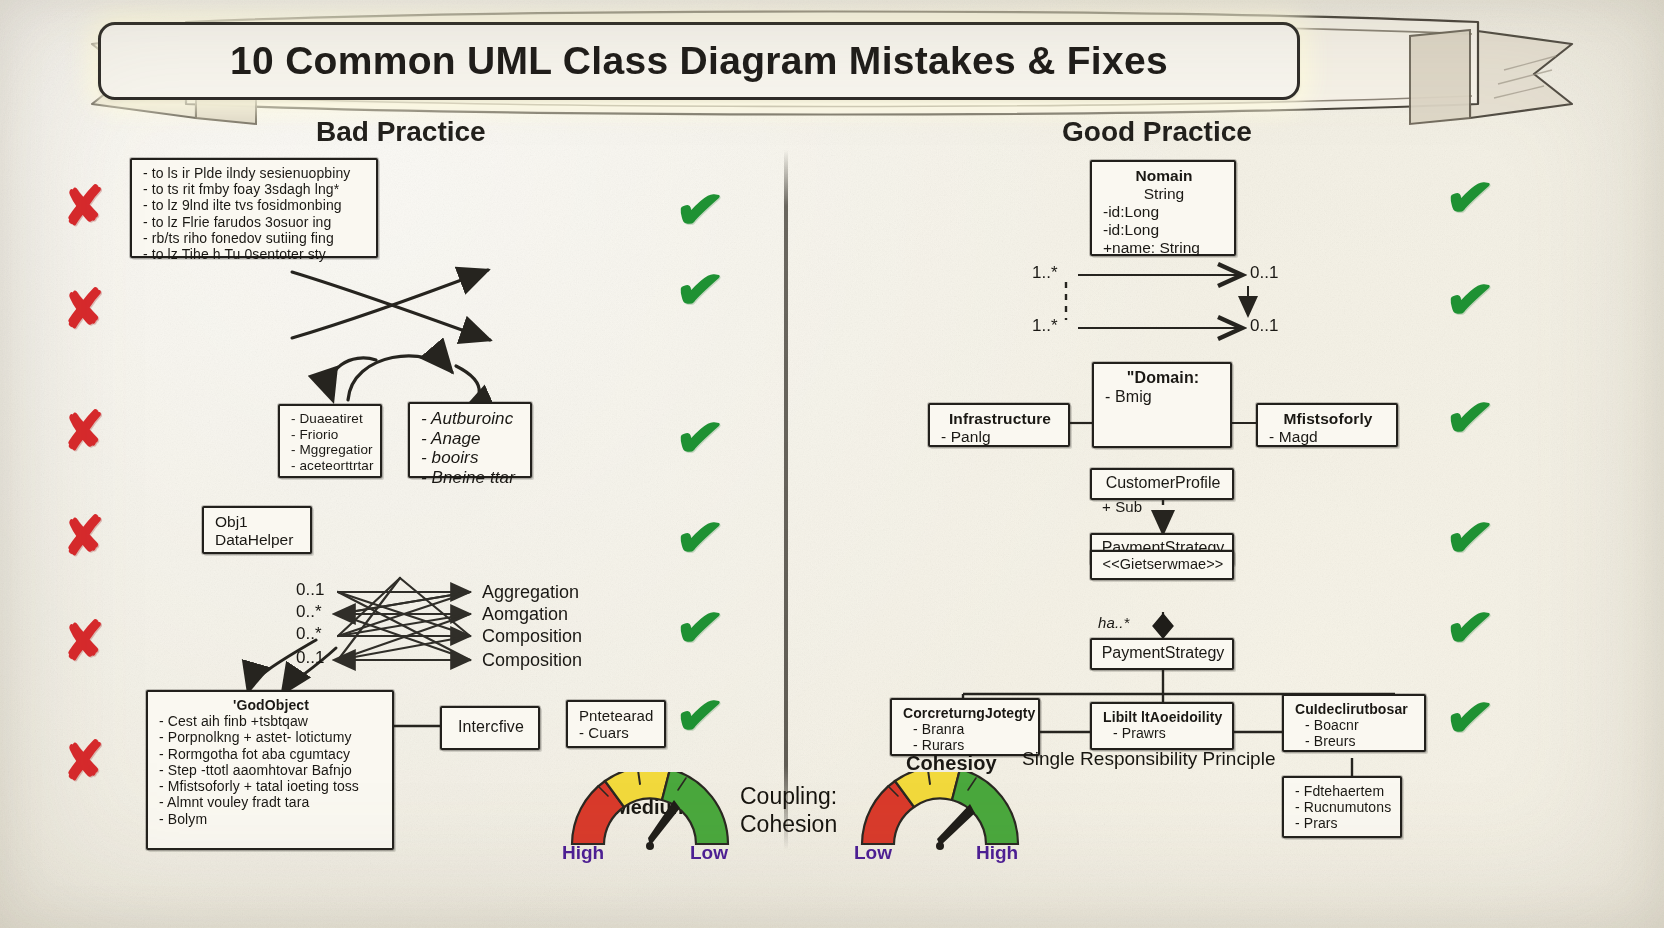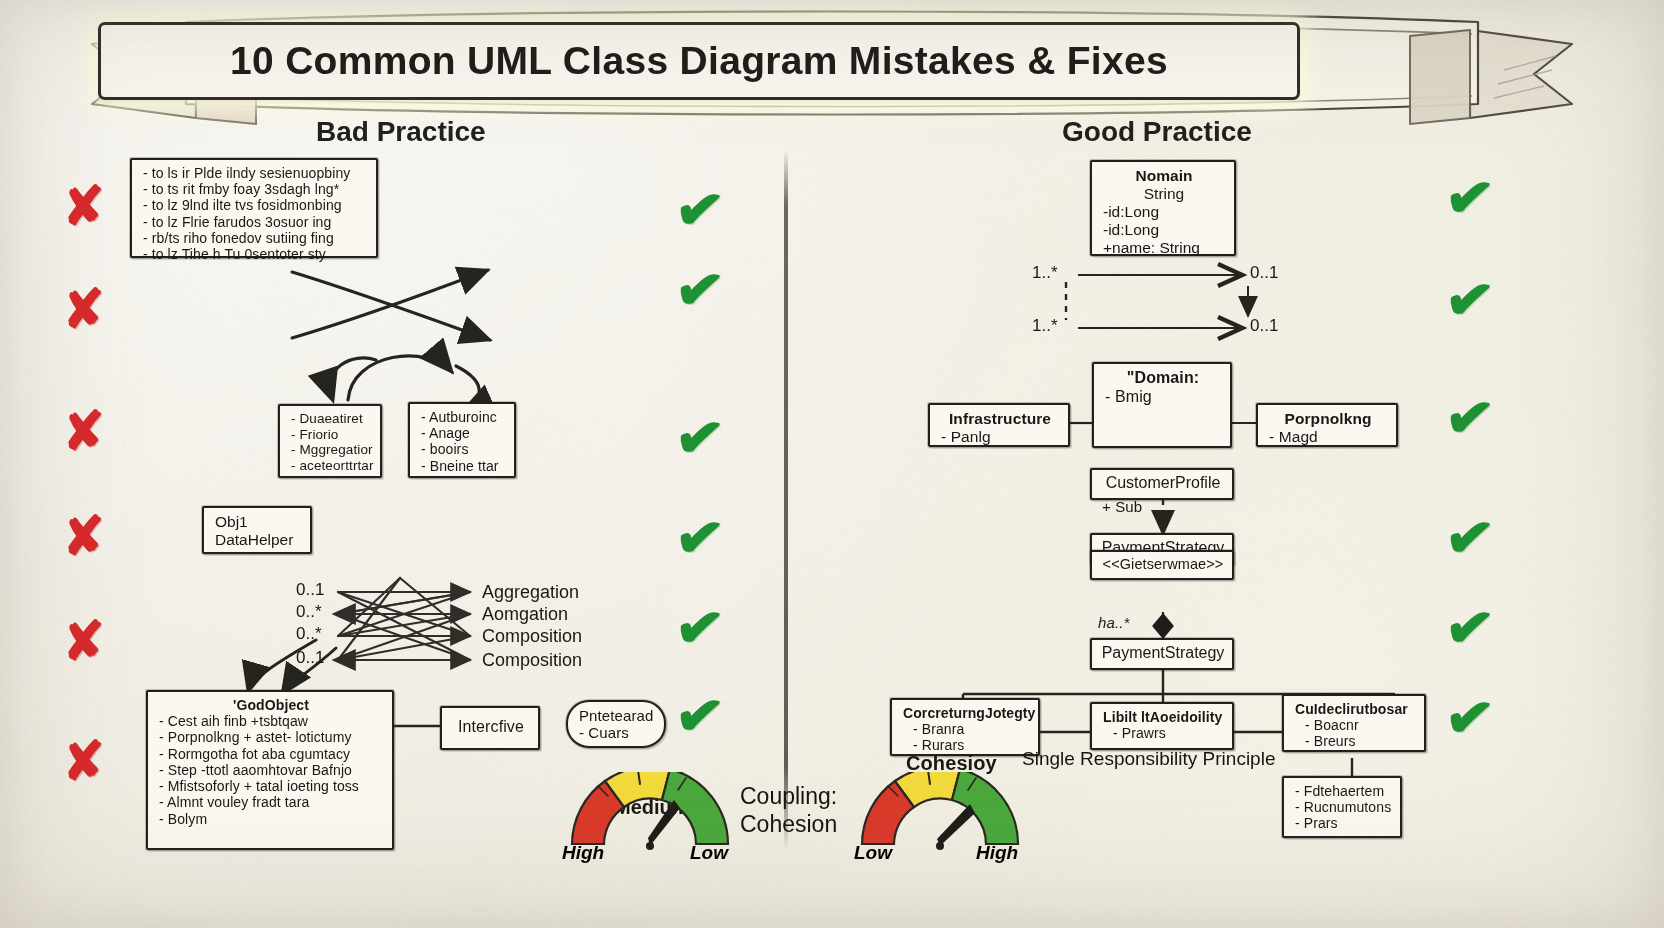--- a/index.html
+++ b/index.html
@@ -25,21 +25,21 @@
   #vignette{
     position:absolute;inset:0;pointer-events:none;
     box-shadow:inset 0 0 150px rgba(120,110,90,.20), inset 0 0 48px rgba(130,120,100,.12);
   }
   .layer{position:absolute;inset:0;}
   .abs{position:absolute;}
   #title-plate{
     position:absolute;left:98px;top:22px;width:1196px;height:72px;
     background:#f8f6ef;
     border:3px solid #2e2c28;
-    border-radius:7px;
+    border-radius:17px;
     box-shadow:0 0 24px 10px rgba(255,252,225,.95), 0 2px 3px rgba(0,0,0,.18);
     display:flex;align-items:center;justify-content:center;
   }
   #title-text{
     font-size:39px;font-weight:bold;color:#1d1b18;letter-spacing:.3px;
     white-space:nowrap;
   }
   .col-head{
     font-size:28px;font-weight:bold;color:#23211d;white-space:nowrap;
   }
@@ -72,21 +72,21 @@
     position:absolute;left:784px;top:150px;width:4px;height:700px;
     background:linear-gradient(to bottom,rgba(60,56,48,0) 0%,rgba(60,56,48,.75) 8%,rgba(60,56,48,.8) 88%,rgba(60,56,48,0) 100%);
     filter:blur(.5px);
   }
 
   
   .lbl{position:absolute;color:#1a1814;white-space:nowrap;}
 
   
   .gauge-cap{font-size:20px;font-weight:bold;color:#1a1814;}
-  .gauge-end{font-size:19px;font-weight:bold;color:#000000;font-style:italic;}
+  .gauge-end{font-size:19px;font-weight:bold;color:#4c1d95;}
 
   #coupling-cohesion{
     position:absolute;left:740px;top:782px;font-size:23px;font-weight:normal;
     color:#17150f;line-height:1.22;text-align:left;
   }
   #srp{position:absolute;left:1022px;top:748px;font-size:19px;color:#17150f;white-space:nowrap;}
 </style>
 </head>
 <body>
 
@@ -204,21 +204,21 @@
     <path d="M378,726 L440,726"></path>
   </g>
 </svg>
 
 <div class="sbox blur" style="left:278px;top:404px;width:104px;height:74px;font-size:13.5px;">
   <span class="ln">- Duaeatiret</span>
   <span class="ln">- Friorio</span>
   <span class="ln">- Mggregatior</span>
   <span class="ln">- aceteorttrtar</span>
 </div>
-<div class="sbox blur" style="left:408px;top:402px;width:108px;height:76px;font-size:14px;">
+<div class="sbox blur" style="left:408px;top:402px;width:124px;height:76px;font-size:17px;font-style:italic;">
   <span class="ln">- Autburoinc</span>
   <span class="ln">- Anage</span>
   <span class="ln">- booirs</span>
   <span class="ln">- Bneine ttar</span>
 </div>
 
 <div class="sbox" style="left:202px;top:506px;width:110px;height:48px;font-size:15.5px;">
   <span class="ln">Obj1</span>
   <span class="ln">DataHelper</span>
 </div>
@@ -241,21 +241,21 @@
   <span class="ln">- Step -ttotl aaomhtovar Bafnjo</span>
   <span class="ln">- Mfistsoforly + tatal ioeting toss</span>
   <span class="ln">- Almnt vouley fradt tara</span>
   <span class="ln">- Bolym</span>
 </div>
 
 <div class="sbox blur ctr" style="left:440px;top:706px;width:100px;height:44px;font-size:16px;display:flex;align-items:center;justify-content:center;">
   <span class="ln">Intercfive</span>
 </div>
 
-<div class="sbox blur" style="left:566px;top:700px;width:100px;height:48px;font-size:15px;border-radius:23px;">
+<div class="sbox blur" style="left:566px;top:700px;width:100px;height:48px;font-size:15px;">
   <span class="ln">Pntetearad</span>
   <span class="ln">- Cuars</span>
 </div>
 
 <div class="lbl gauge-cap" style="left:614px;top:796px;">Medium</div>
 <svg class="abs" style="left:560px;top:772px;" width="180" height="80">
   <g transform="translate(90,72)" stroke="#2b2822" stroke-width="2.2" stroke-linecap="round">
     <path d="M-78,0 A78,78 0 0 1 -45,-63 L-26,-37 A46,46 0 0 0 -46,0 Z" fill="#d93a2b"></path>
     <path d="M-45,-63 A78,78 0 0 1 20,-75 L12,-44 A46,46 0 0 0 -26,-37 Z" fill="#f2d93c"></path>
     <path d="M20,-75 A78,78 0 0 1 78,0 L46,0 A46,46 0 0 0 12,-44 Z" fill="#4aa83d"></path>
@@ -347,21 +347,21 @@
 
 <div class="sbox blur" style="left:1092px;top:362px;width:140px;height:86px;font-size:16px;">
   <span class="ln ctr hdr">"Domain:</span>
   <span class="ln">- Bmig</span>
 </div>
 <div class="sbox blur" style="left:928px;top:403px;width:142px;height:44px;font-size:15.5px;">
   <span class="ln ctr hdr">Infrastructure</span>
   <span class="ln">- Panlg</span>
 </div>
 <div class="sbox blur" style="left:1256px;top:403px;width:142px;height:44px;font-size:15.5px;">
-  <span class="ln ctr hdr">Porpnolkng</span>
+  <span class="ln ctr hdr">Mfistsoforly</span>
   <span class="ln">- Magd</span>
 </div>
 
 <div class="sbox ctr" style="left:1090px;top:468px;width:144px;height:32px;font-size:16px;display:flex;align-items:center;justify-content:center;">
   <span class="ln">CustomerProfile</span>
 </div>
 <div class="lbl blur" style="left:1102px;top:498px;font-size:15px;">+ Sub</div>
 
 <div class="sbox ctr" style="left:1090px;top:533px;width:144px;height:32px;font-size:16px;display:flex;align-items:center;justify-content:center;">
   <span class="ln">PaymentStrategy</span>

